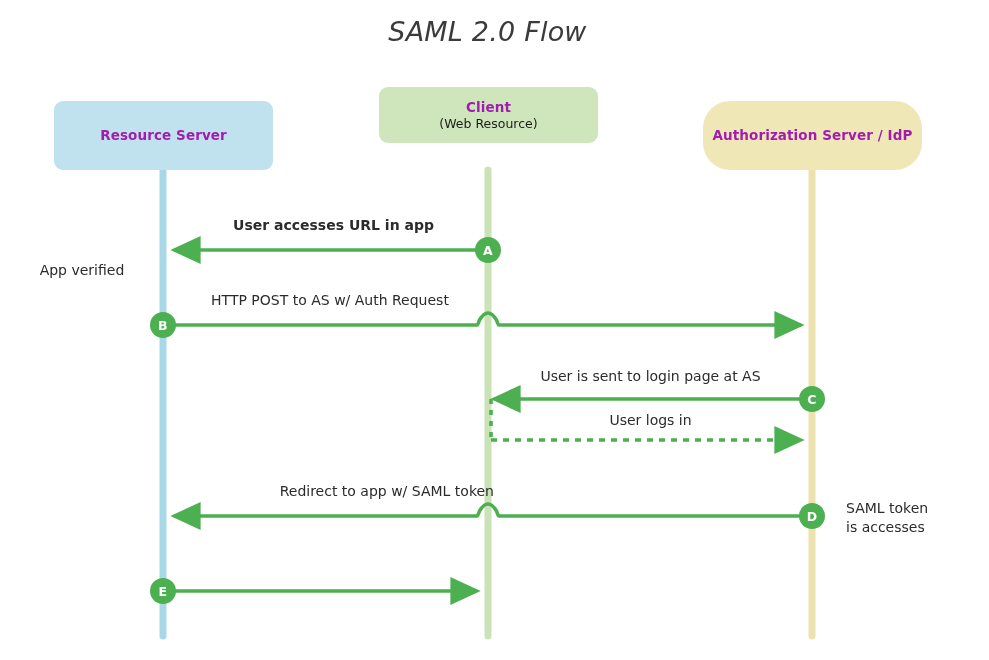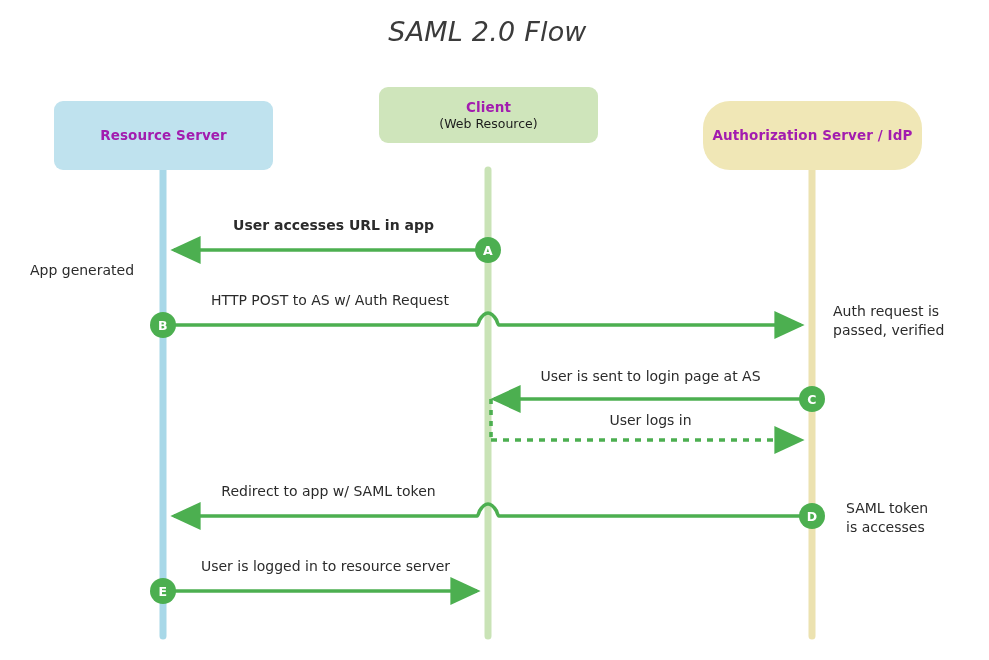--- a/index.html
+++ b/index.html
@@ -129,32 +129,27 @@
   </div>
 
   <div class="msg-label" style="left:171px; top:217px; width:325px;font-weight:bold;">User accesses URL in app</div>
 
   <div class="msg-label" style="left:163px; top:292px; width:334px;">HTTP POST to AS w/ Auth Request</div>
 
   <div class="msg-label" style="left:488px; top:368px; width:325px;">User is sent to login page at AS</div>
 
   <div class="msg-label" style="left:488px; top:412px; width:325px;">User logs in</div>
 
-  <div class="msg-label" style="left:163px; top:483px; width:331px;">Redirect to app w/ SAML token</div>
+  <div class="msg-label" style="left:163px; top:483px; width:331px;text-align:right;">Redirect to app w/ SAML token</div>
 
-  <div class="msg-label" style="left:163px; top:558px; width:325px;">User is logged in to resource server</div>
 
   <div class="side-note left" style="left:12px; top:261px; width:140px;">
-    <div>App generated</div>
+    <div>App verified</div>
   </div>
 
-  <div class="side-note right" style="left:833px; top:302px; width:150px;">
-    <div>Auth request is</div>
-    <div>passed, verified</div>
-  </div>
 
   <div class="side-note right" style="left:846px; top:499px; width:140px;">
     <div>SAML token</div>
     <div>is accesses</div>
   </div>
 
   <div class="badge" style="left:475px; top:237px;">A</div>
 
   <div class="badge" style="left:150px; top:312px;">B</div>
 

